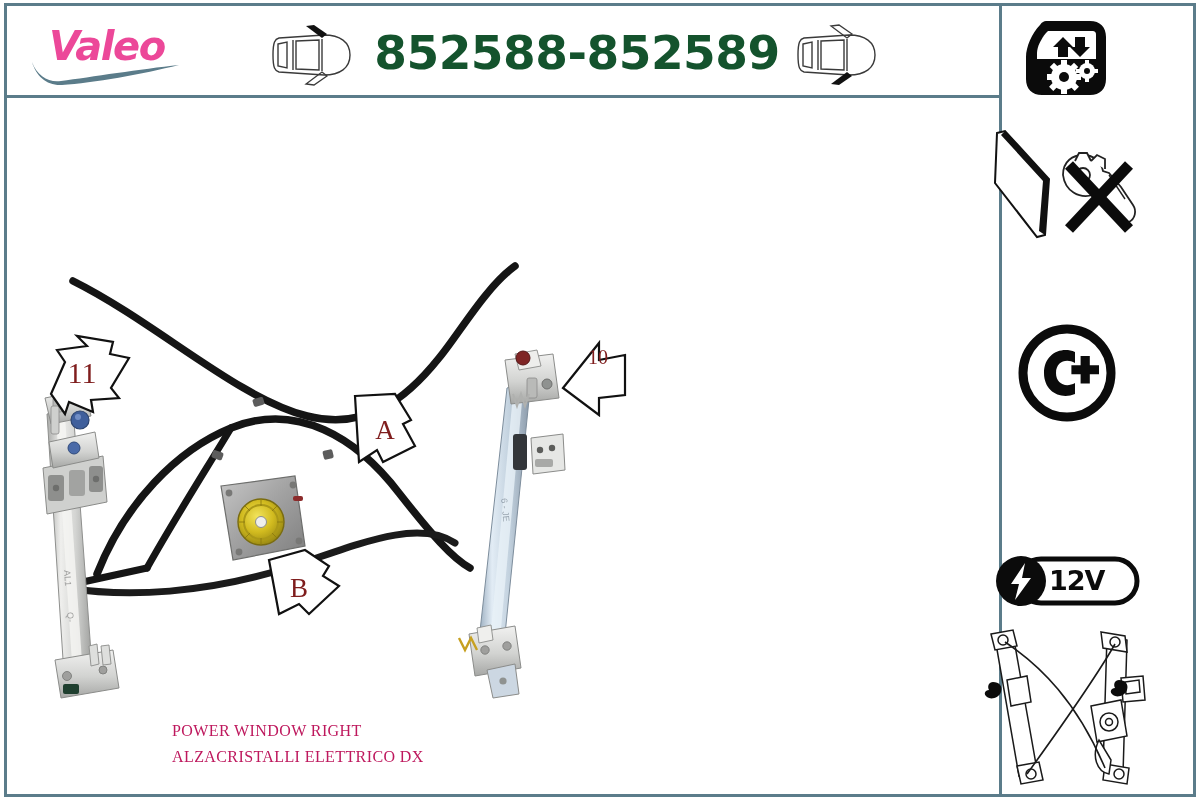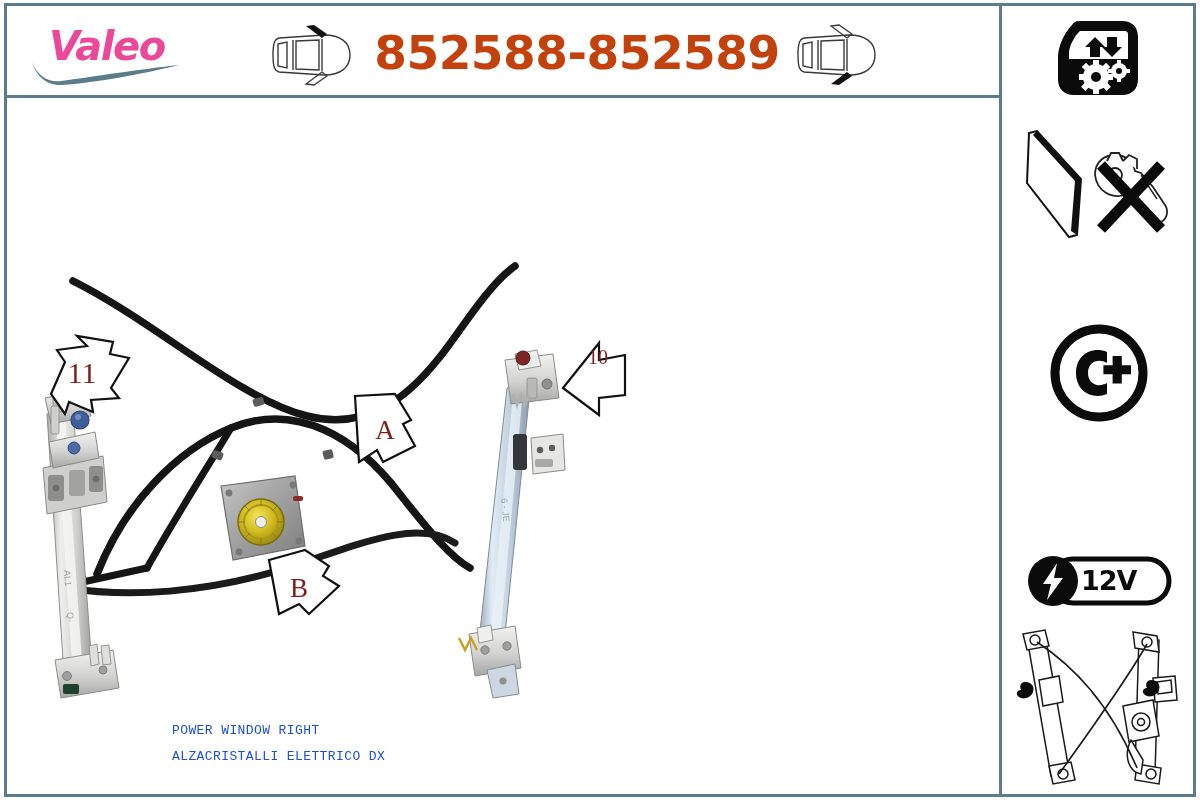--- a/index.html
+++ b/index.html
@@ -66,21 +66,21 @@
   .logo-swoosh { position: absolute; left: -2px; top: 32px; }
 
   .partnumber {
     position: absolute;
     left: 355px; top: 14px;
     width: 430px;
     text-align: center;
     font-family: "DejaVu Sans", sans-serif;
     font-size: 47px;
     font-weight: bold;
-    color: #c2410c;
+    color: #14532d;
     letter-spacing: -0.5px;
     line-height: 66px;
     white-space: nowrap;
   }
   .car-icon-left  { position: absolute; left: 263px; top: 18px; }
   .car-icon-right { position: absolute; left: 788px; top: 18px; }
 
   
   .main-panel {
     position: absolute;
@@ -98,32 +98,32 @@
     pointer-events: none;
   }
   .callout-10 { left: 571px; top: 248px; width: 40px; font-size: 20px; }
   .callout-11 { left: 55px;  top: 258px; width: 40px; font-size: 30px; }
   .callout-a  { left: 361px; top: 317px; width: 34px; font-size: 27px; }
   .callout-b  { left: 275px; top: 475px; width: 34px; font-size: 27px; }
 
   .caption {
     position: absolute;
     left: 165px; top: 620px;
-    font-family: Liberation Mono, monospace;
-    font-size: 13px;
-    color: #1d4ed8;
+    font-family: Liberation Serif, serif;
+    font-size: 16px;
+    color: #be185d;
     line-height: 26px;
     letter-spacing: 0.4px;
   }
   .caption div { white-space: nowrap; }
 
   
   .sidebar {
     position: absolute;
-    left: 1004px; top: 6px;
+    left: 972px; top: 6px;
     width: 190px; height: 765px;
   }
   .side-icon {
     position: absolute;
     left: 0; width: 190px;
     display: flex;
     align-items: center;
     justify-content: center;
   }
   .icon-regulator { top: 8px;   height: 88px; }

